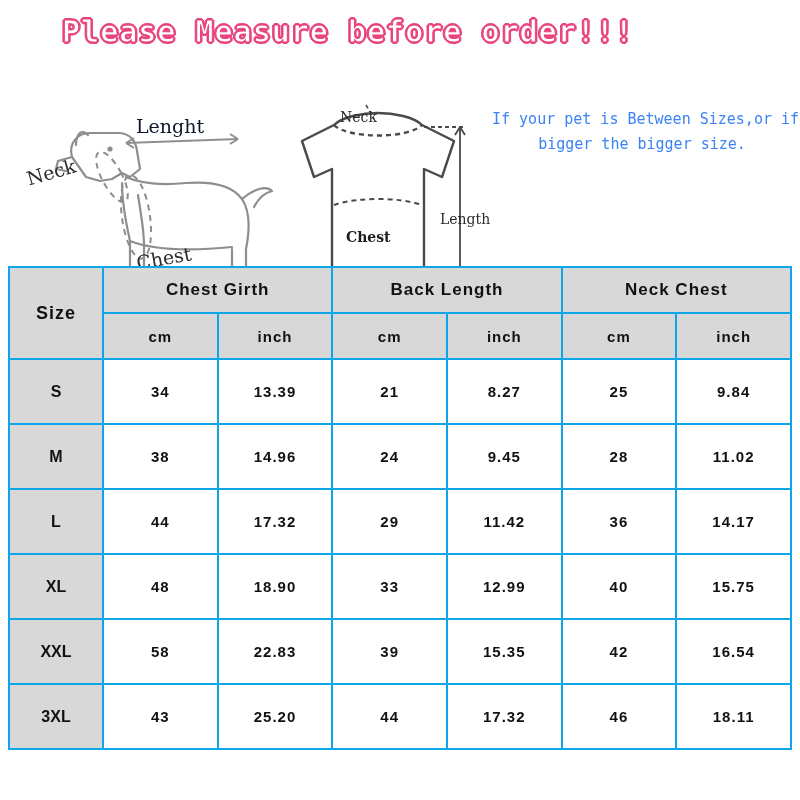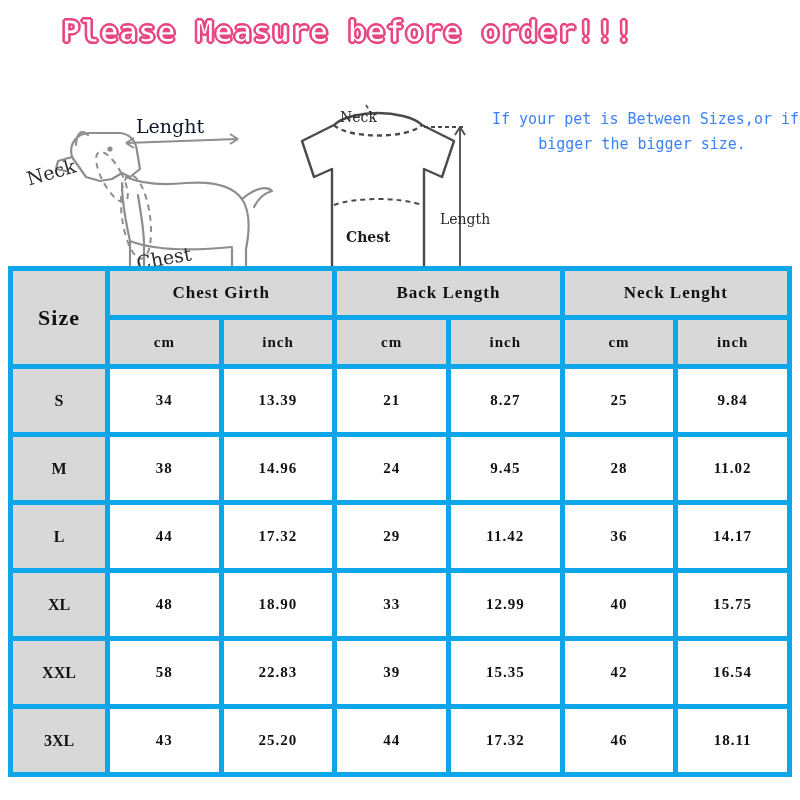--- a/index.html
+++ b/index.html
@@ -70,36 +70,36 @@
   
   .sizechart {
     position: absolute;
     left: 8px;
     top: 266px;
     width: 784px;
     border-collapse: collapse;
     table-layout: fixed;
   }
   .sizechart td, .sizechart th {
-    border: 5px solid #0ea5e9;
+    border: 2px solid #0ea5e9;
     text-align: center;
     vertical-align: middle;
-    font-family: Liberation Serif, serif;
+    font-family: Liberation Sans, sans-serif;
     color: #111111;
   }
   .hdr-group {
     background: #d8d8d8;
     font-size: 17px;
     font-weight: bold;
     height: 42px;
     letter-spacing: 1px;
   }
   .hdr-size {
     background: #d8d8d8;
-    font-size: 22px;
+    font-size: 18px;
     font-weight: bold;
     width: 90px;
     letter-spacing: 1px;
   }
   .hdr-unit {
     background: #d8d8d8;
     font-size: 15px;
     font-weight: bold;
     height: 42px;
     letter-spacing: 1px;
@@ -199,21 +199,21 @@
       <div>bigger the bigger size.</div>
     </div>
   </div>
 
   <table class="sizechart">
     <tbody>
       <tr>
         <td class="hdr-size" rowspan="2">Size</td>
         <td class="hdr-group" colspan="2">Chest Girth</td>
         <td class="hdr-group" colspan="2">Back Length</td>
-        <td class="hdr-group" colspan="2">Neck Lenght</td>
+        <td class="hdr-group" colspan="2">Neck Chest</td>
       </tr>
       <tr>
         <td class="hdr-unit">cm</td>
         <td class="hdr-unit">inch</td>
         <td class="hdr-unit">cm</td>
         <td class="hdr-unit">inch</td>
         <td class="hdr-unit">cm</td>
         <td class="hdr-unit">inch</td>
       </tr>
 

